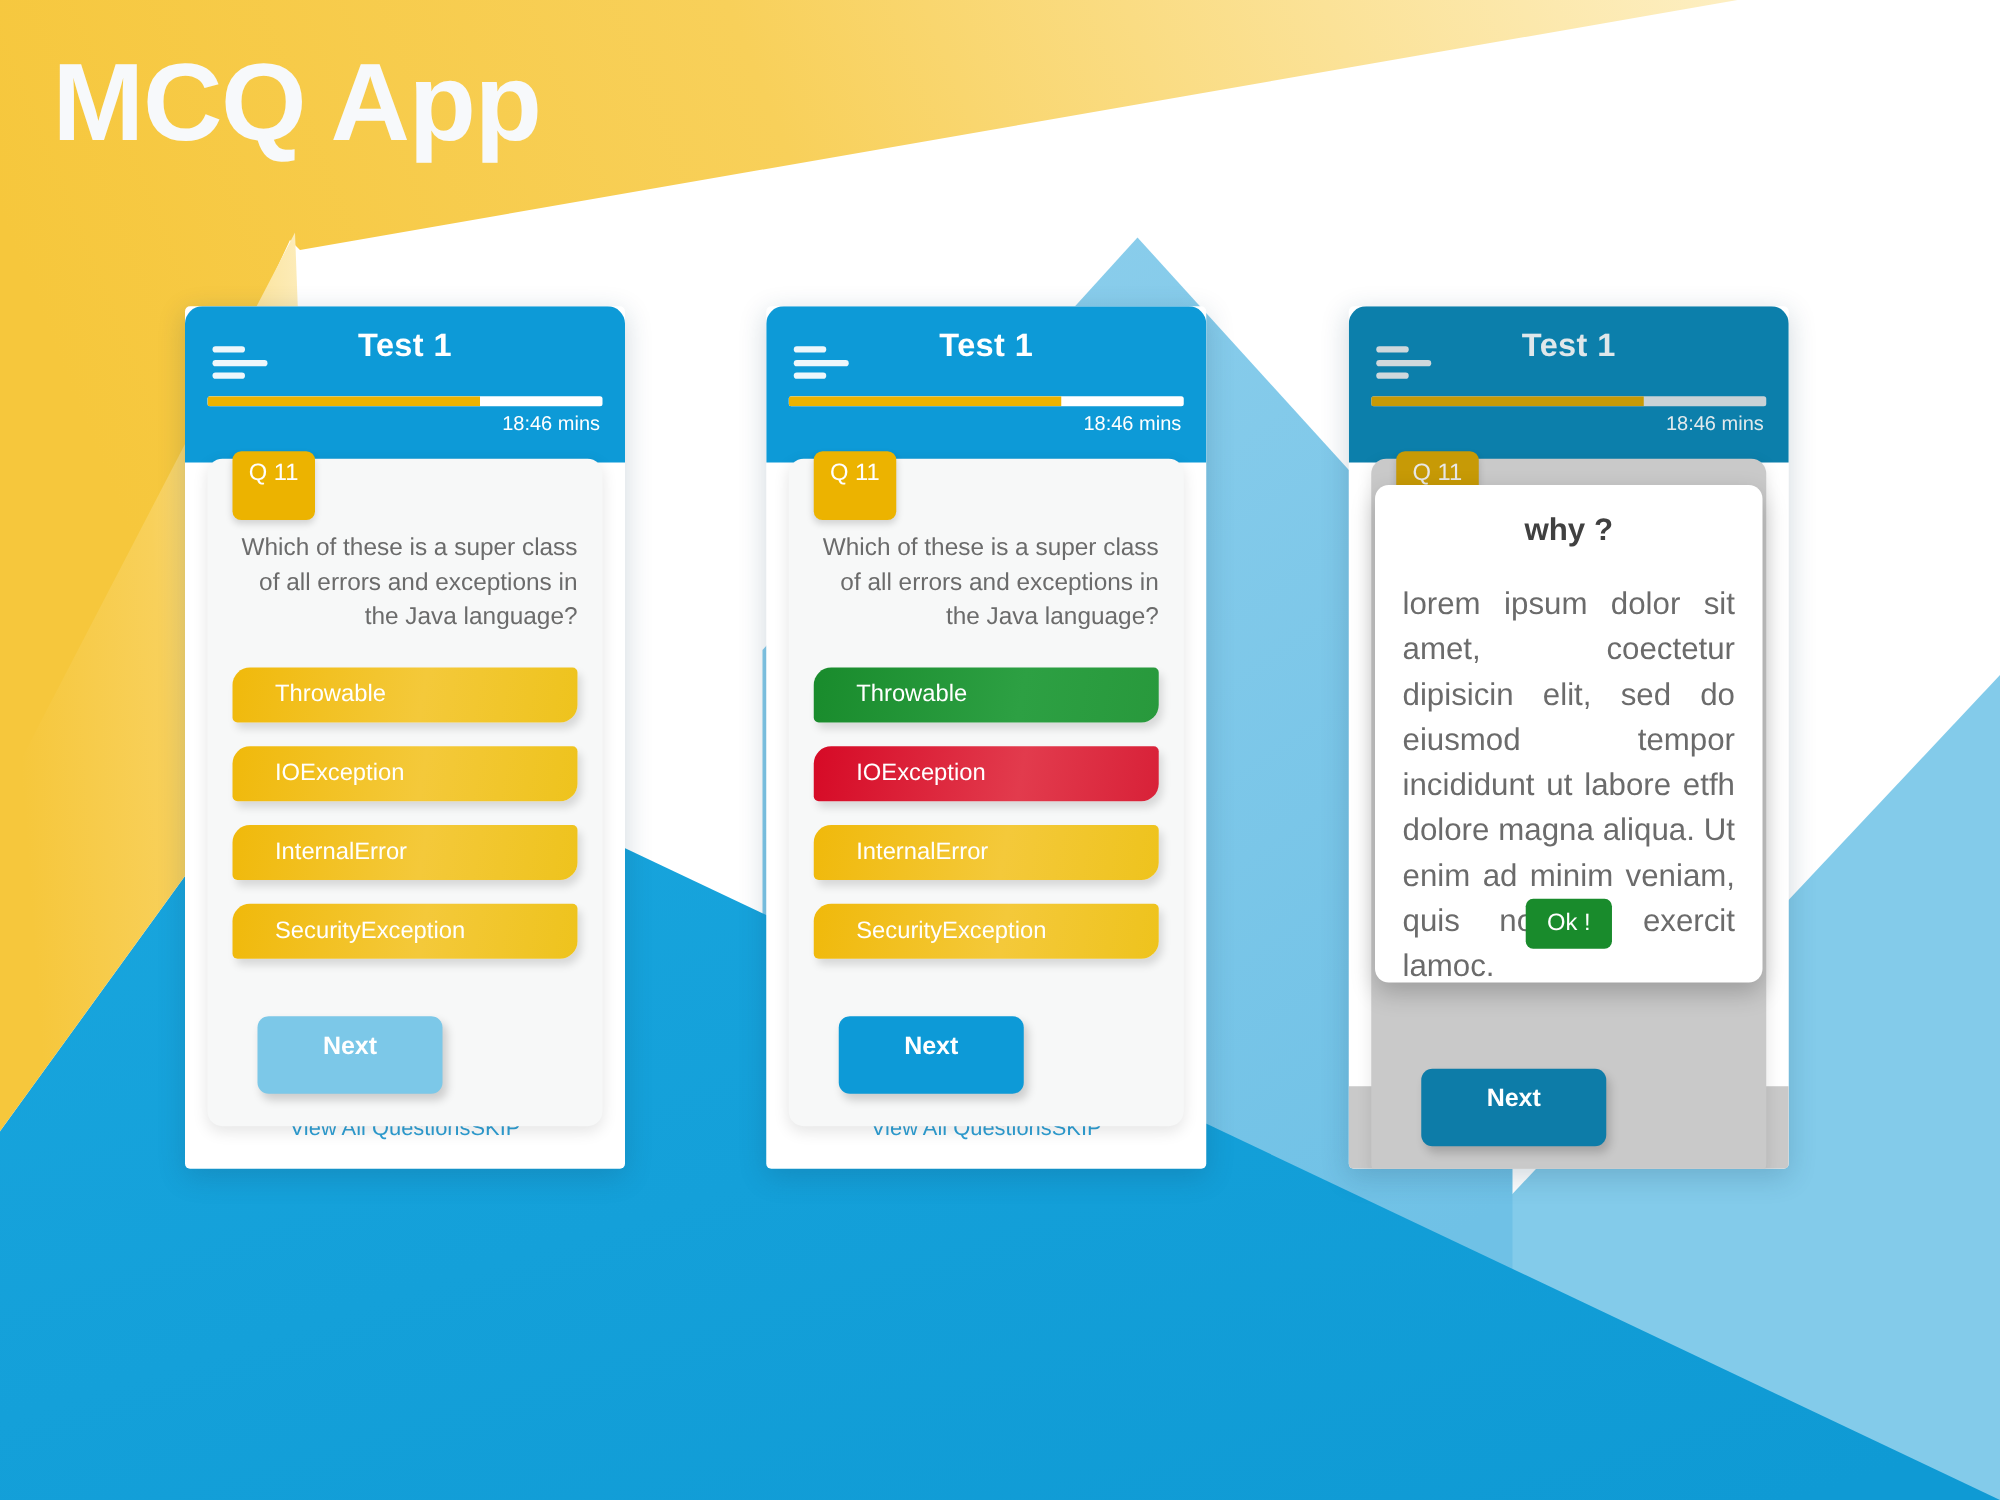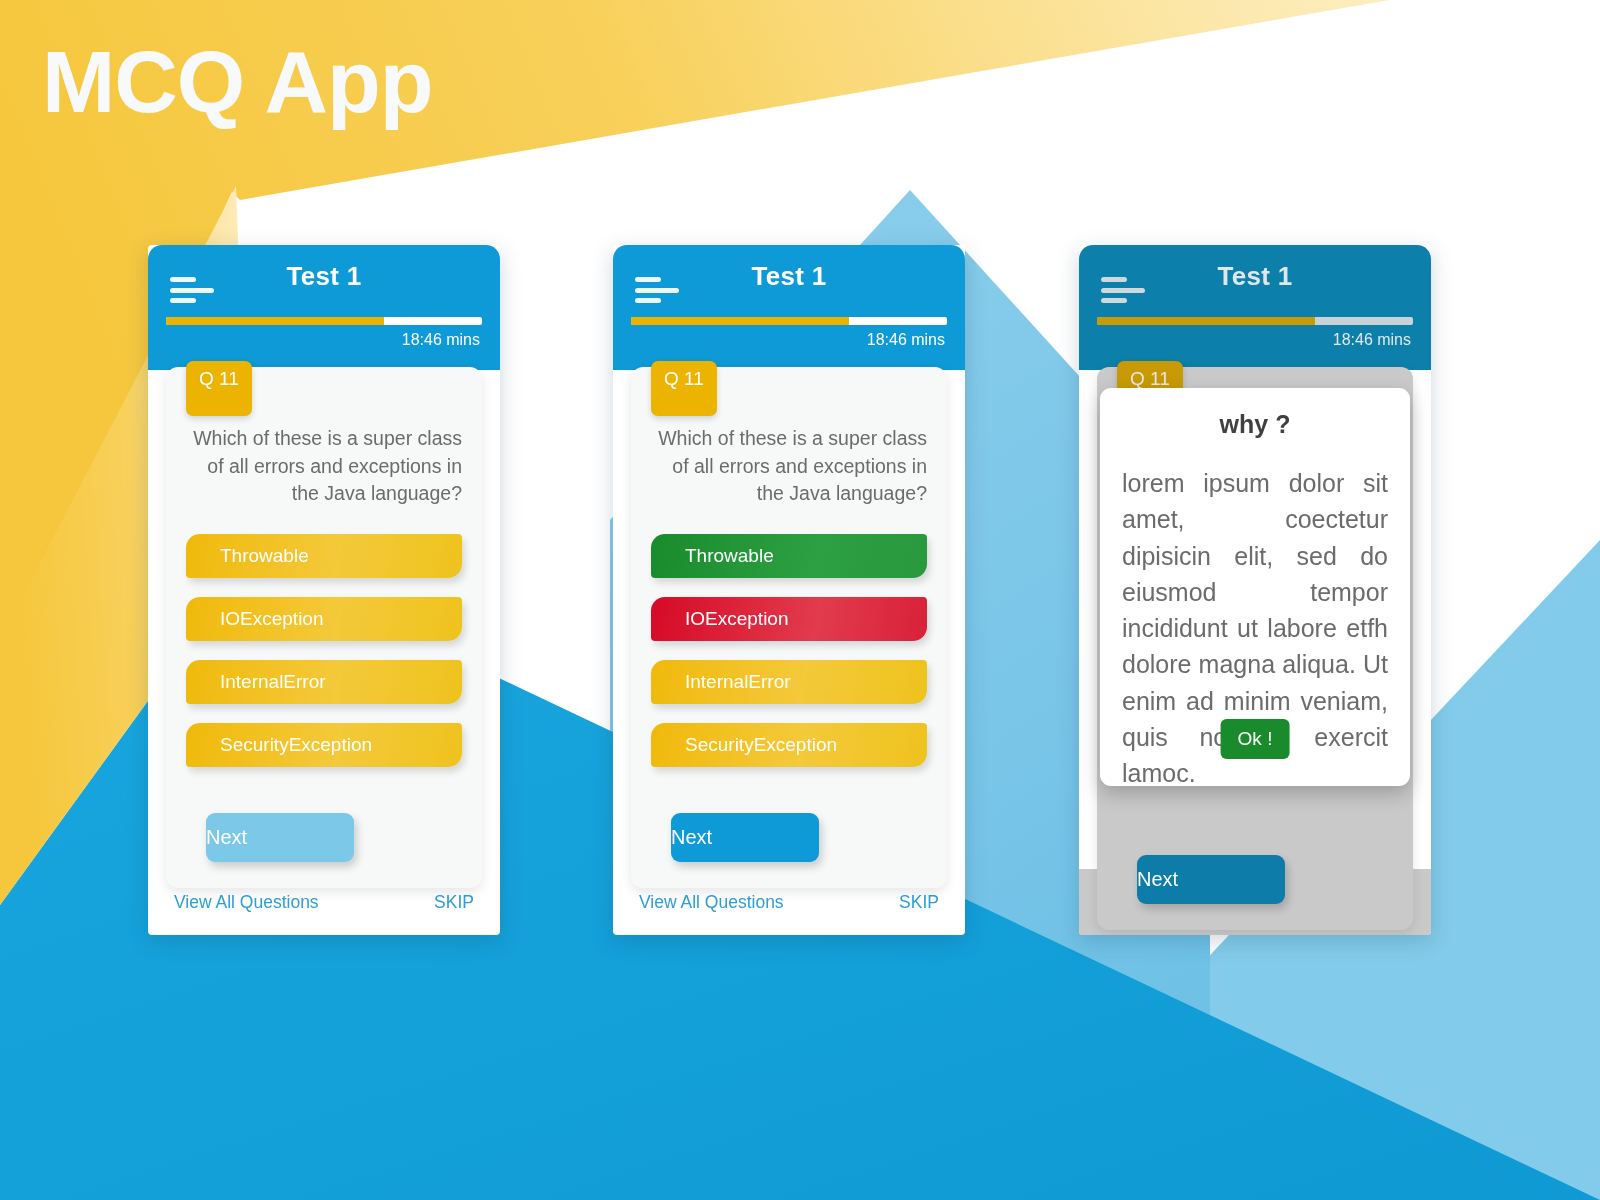--- a/index.html
+++ b/index.html
@@ -110,33 +110,33 @@
     color:#ffffff; font-size:19px;
     border-radius:14px 4px 14px 4px;
     box-shadow:3px 5px 7px rgba(0,0,0,.13);
   }
   .ans.yellow { background:linear-gradient(100deg,#f0b90b 0%,#f4c93a 55%,#eec31d 100%); }
   .ans.green  { background:linear-gradient(100deg,#198b2c 0%,#2da043 60%,#28993c 100%); }
   .ans.red    { background:linear-gradient(100deg,#d60a26 0%,#e03a4c 60%,#d8root 100%); background:linear-gradient(100deg,#d60a26 0%,#e23b4d 60%,#d82138 100%); }
 
   .next-btn {
     margin-top:46px; margin-left:20px;
-    width:148px; height:49px; line-height:49px;
-    text-align:left; border-radius:9px;
-    color:#ffffff; font-size:20px; font-weight:normal;
+    width:148px; height:62px; line-height:49px;
+    text-align:center; border-radius:9px;
+    color:#ffffff; font-size:20px; font-weight:bold;
     box-shadow:3px 5px 8px rgba(0,0,0,.18);
   }
   .next-btn.disabled { background:#7cc8e8; }
   .next-btn.active   { background:#0d9ad7; }
   .next-btn.dim      { background:#0d7ca8; }
 
   .phone-footer {
     position:absolute; left:0; right:0; bottom:0;
-    height:66px; padding:0 26px;
-    display:flex; align-items:center; justify-content:space-between;
+    height:66px; padding:0 3px;
+    display:flex; align-items:center; justify-content:center;
   }
   .foot-link { color:#2e9fd4; font-size:17.5px; }
   .foot-skip { color:#2e9fd4; font-size:17.5px; }
   .p3 .phone-footer { background:#c9c9c9; }
   .p3 .foot-link, .p3 .foot-skip { color:#2481a8; }
 
   
   .modal {
     position:absolute; left:1100px; top:388px;
     width:310px; height:398px;

